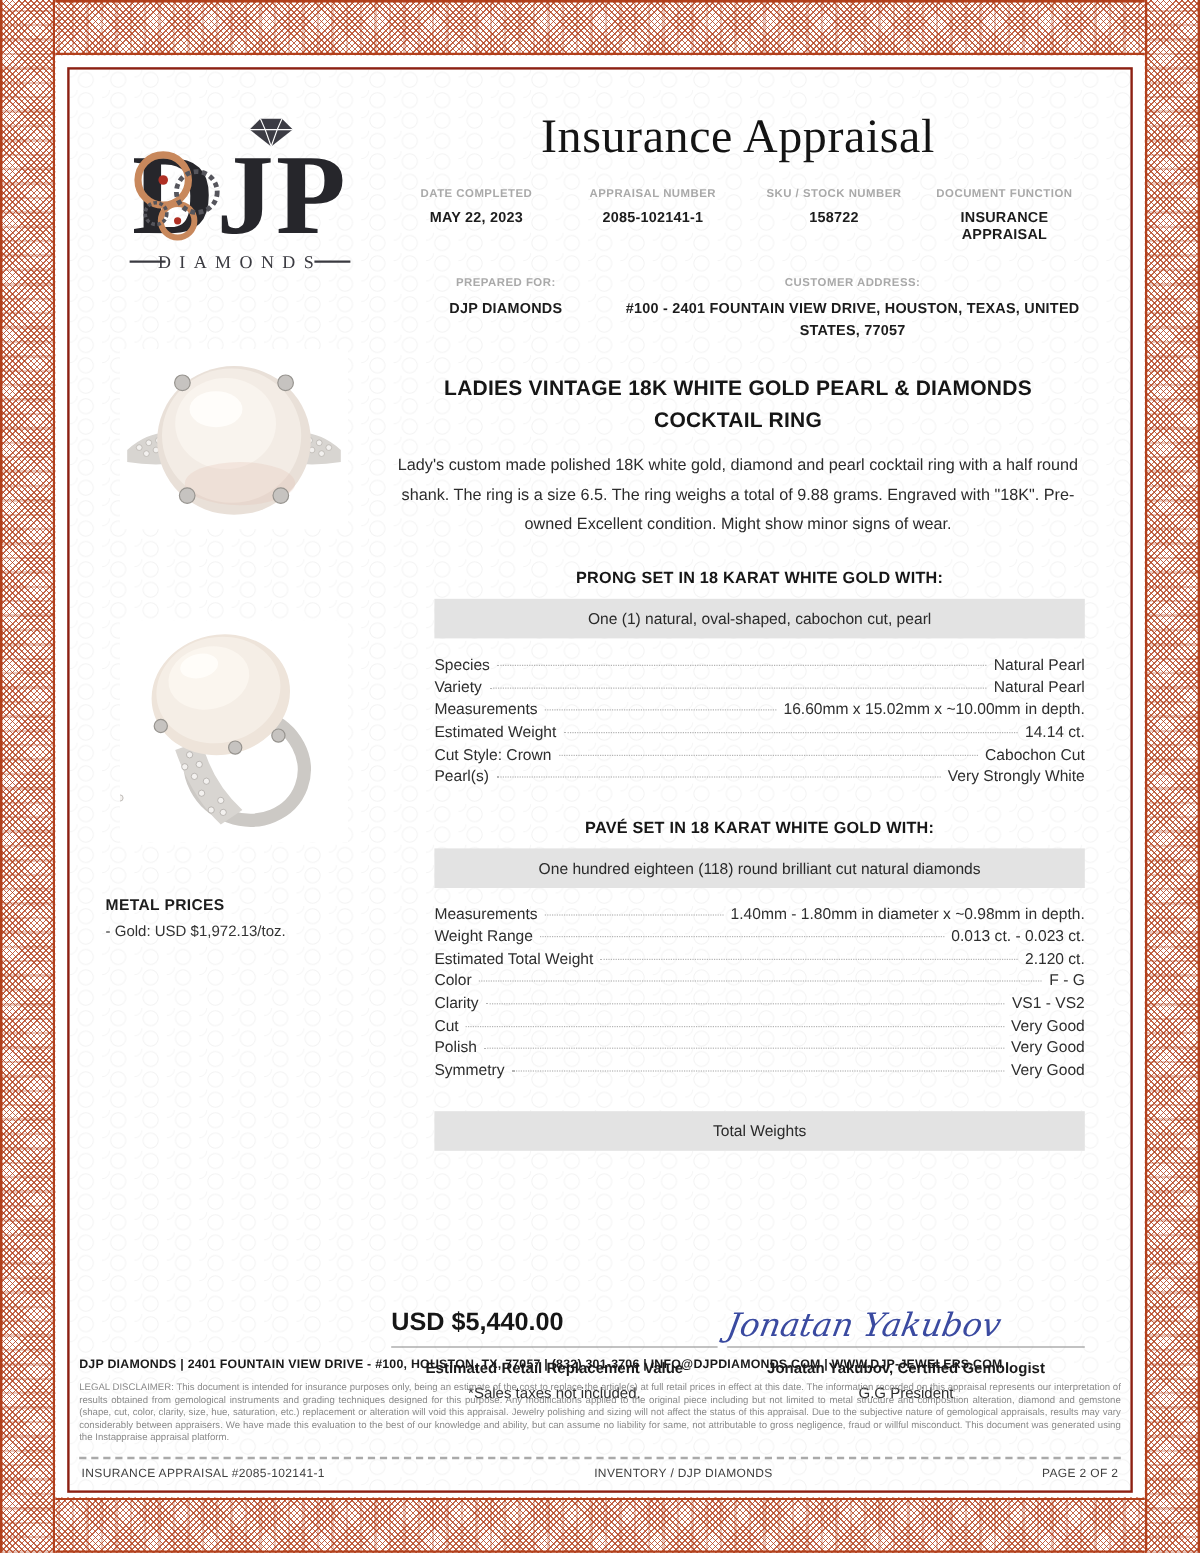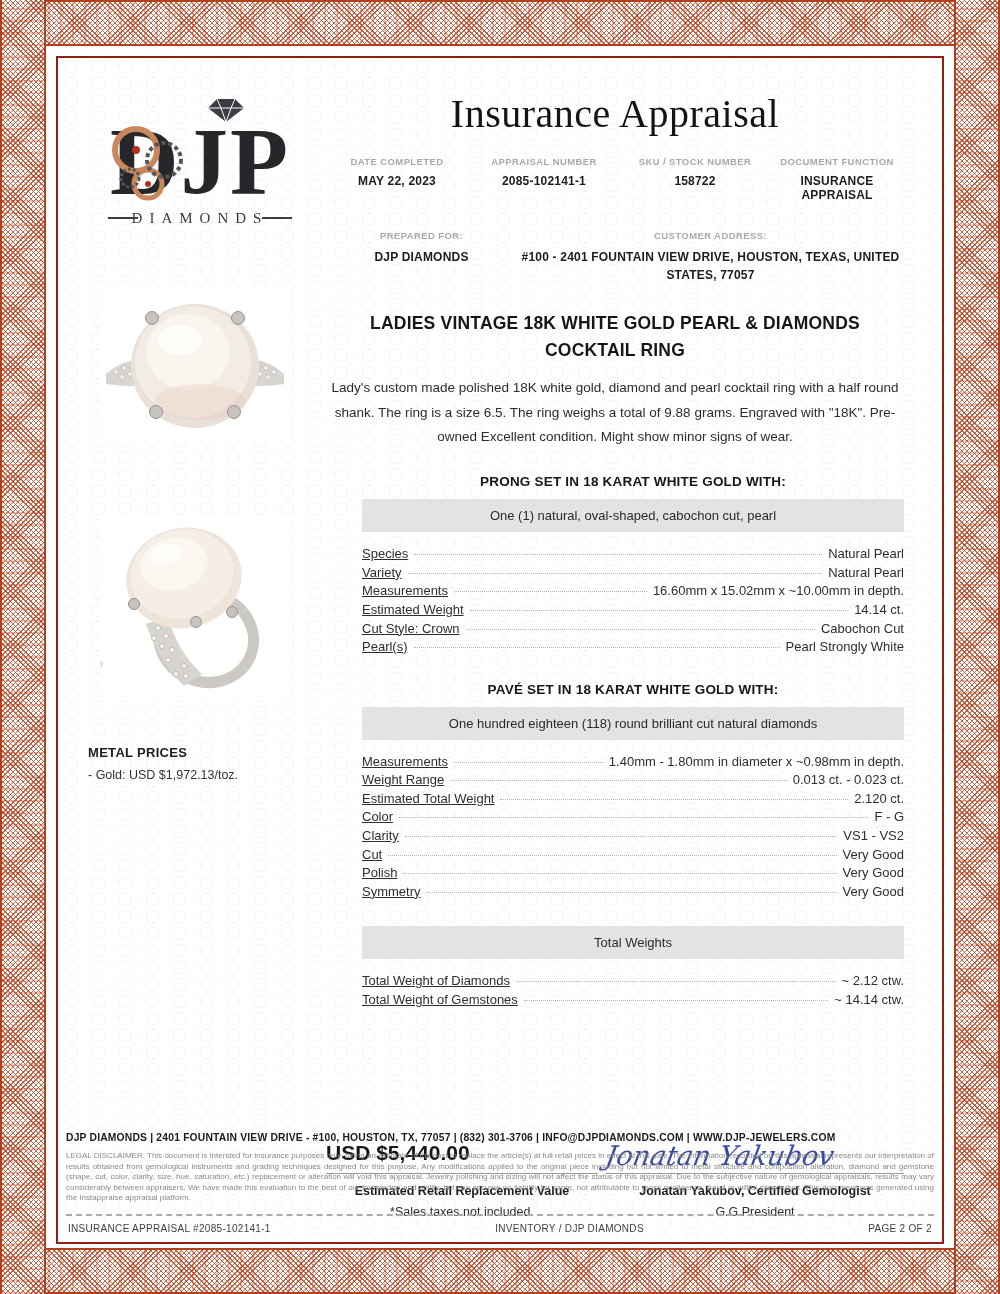--- a/index.html
+++ b/index.html
@@ -73,21 +73,21 @@
 
   
   .item-title{font-size:17.5px;font-weight:bold;color:#161616;line-height:1.55;margin-top:26px;letter-spacing:.2px;}
   .item-desc{font-size:13.5px;color:#2c2c2c;line-height:1.8;margin-top:12px;}
 
   
   .spec-section{margin-top:25px;margin-left:36px;}
   .sec-heading{font-size:13.5px;font-weight:bold;color:#161616;margin:0 0 10px;letter-spacing:.2px;}
   .sec-summary{background:var(--summary_bg);padding:9px 11px;font-size:13px;color:#2a2a2a;margin-bottom:13px;}
   .spec-row{display:flex;align-items:baseline;font-size:13px;color:#2e2e2e;line-height:18.6px;}
-  .spec-label{white-space:nowrap;text-decoration:underline;}
+  .spec-label{white-space:nowrap;}
   .spec-value{white-space:nowrap;}
   .leader{flex:1;border-bottom:1px dotted #b3b3b3;margin:0 6px;transform:translateY(-3px);min-width:12px;}
 
   
   .valuation{display:flex;justify-content:space-between;margin-top:118px;}
   .val-col{width:272px;} .sig-col{width:298px;}
   .val-amount{font-size:21px;font-weight:bold;color:#161616;height:46px;display:flex;align-items:flex-end;
     border-bottom:1px solid #9a9a9a;padding-bottom:8px;box-sizing:border-box;}
   .sig-box{height:46px;display:flex;align-items:flex-end;border-bottom:1px solid #9a9a9a;padding-bottom:2px;box-sizing:border-box;}
   .sig-script{font-family:"DejaVu Serif", serif;font-style:italic;font-size:27px;color:var(--signature);
@@ -280,21 +280,21 @@
 
   <div class="spec-row">
     <span class="spec-label">Cut Style: Crown</span>
     <span class="leader"></span>
     <span class="spec-value">Cabochon Cut</span>
   </div>
 
   <div class="spec-row">
     <span class="spec-label">Pearl(s)</span>
     <span class="leader"></span>
-    <span class="spec-value">Pearl Strongly White</span>
+    <span class="spec-value">Very Strongly White</span>
   </div>
 </div>
   </section>
 
   <section class="spec-section">
     <h3 class="sec-heading">PAVÉ SET IN 18 KARAT WHITE GOLD WITH:</h3>
     <div class="sec-summary">One hundred eighteen (118) round brilliant cut natural diamonds</div>
     <div class="sec-rows">
   <div class="spec-row">
     <span class="spec-label">Measurements</span>
@@ -342,33 +342,20 @@
     <span class="spec-label">Symmetry</span>
     <span class="leader"></span>
     <span class="spec-value">Very Good</span>
   </div>
 </div>
   </section>
 
   <section class="spec-section">
 
     <div class="sec-summary">Total Weights</div>
-    <div class="sec-rows">
-  <div class="spec-row">
-    <span class="spec-label">Total Weight of Diamonds</span>
-    <span class="leader"></span>
-    <span class="spec-value">~ 2.12 ctw.</span>
-  </div>
-
-  <div class="spec-row">
-    <span class="spec-label">Total Weight of Gemstones</span>
-    <span class="leader"></span>
-    <span class="spec-value">~ 14.14 ctw.</span>
-  </div>
-</div>
   </section>
 </div>
 
       <div class="valuation">
         <div class="val-col">
           <div class="val-amount">USD $5,440.00</div>
           <div class="val-label">Estimated Retail Replacement Value</div>
           <div class="val-note">*Sales taxes not included.</div>
         </div>
         <div class="sig-col">

